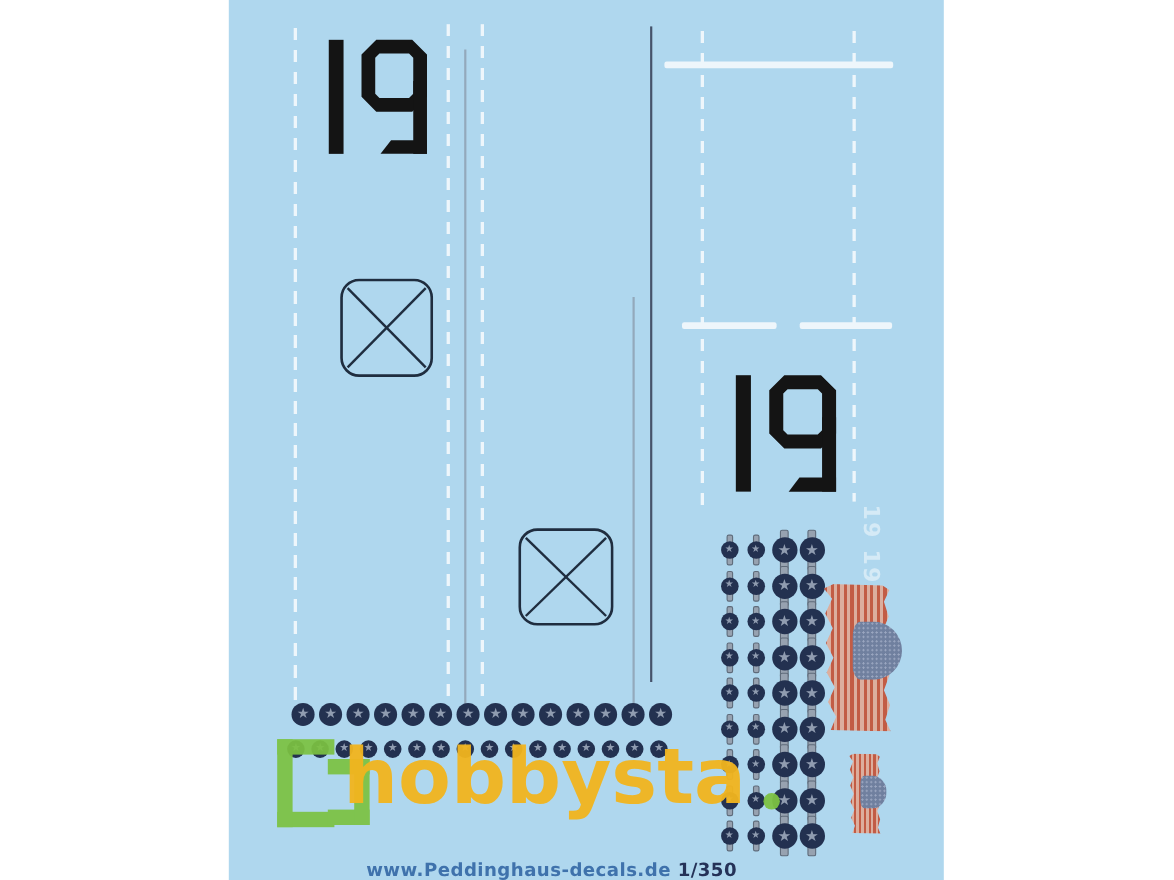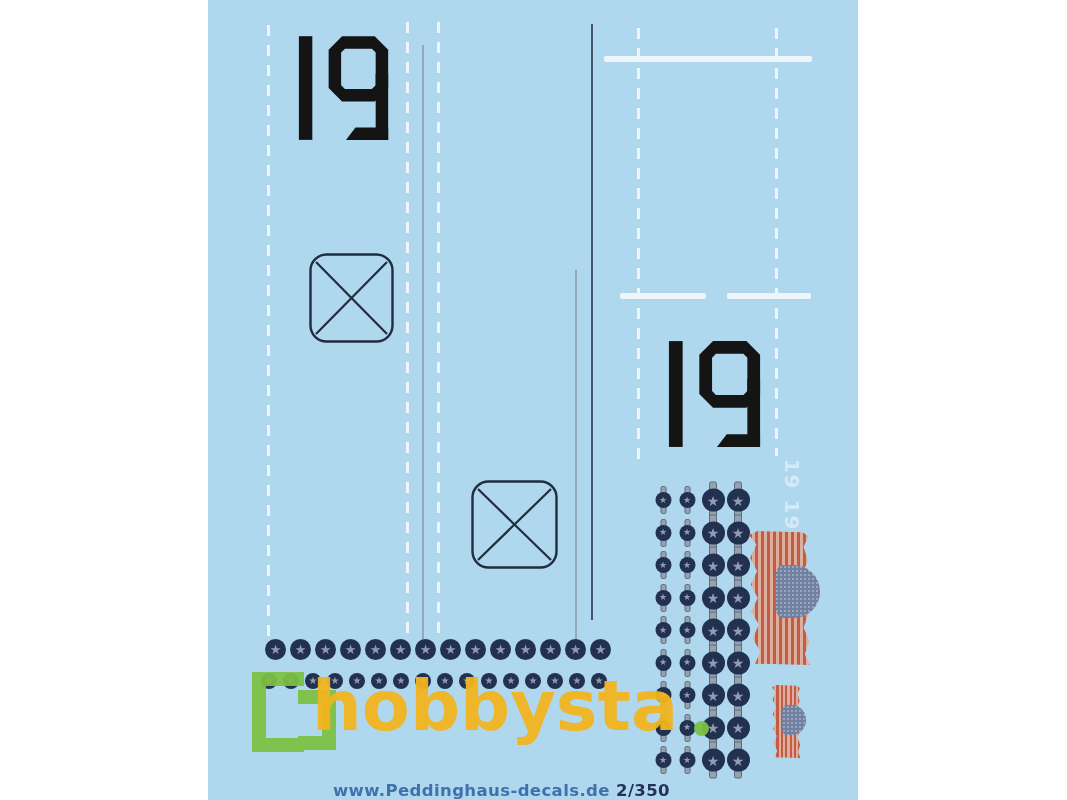--- a/index.html
+++ b/index.html
@@ -321,21 +321,21 @@
     <div class="flag large" id="flag-large">
       <div class="stripes"></div>
       <div class="canton"></div>
     </div>
     <div class="flag small" id="flag-small">
       <div class="stripes"></div>
       <div class="canton"></div>
     </div>
 
     <div class="footer-line2">
-      <span>www.Peddinghaus-decals.de </span><span class="scale">2/350</span>
+      <span>www.Peddinghaus-decals.de </span><span class="scale">1/350</span>
     </div>
 
     <div class="wm-logo">
       <div class="b1"></div>
       <div class="b2"></div>
     </div>
     <div class="wm-text">
       <span>hobbysta</span>
       <span class="wm-dot"></span>
     </div>

